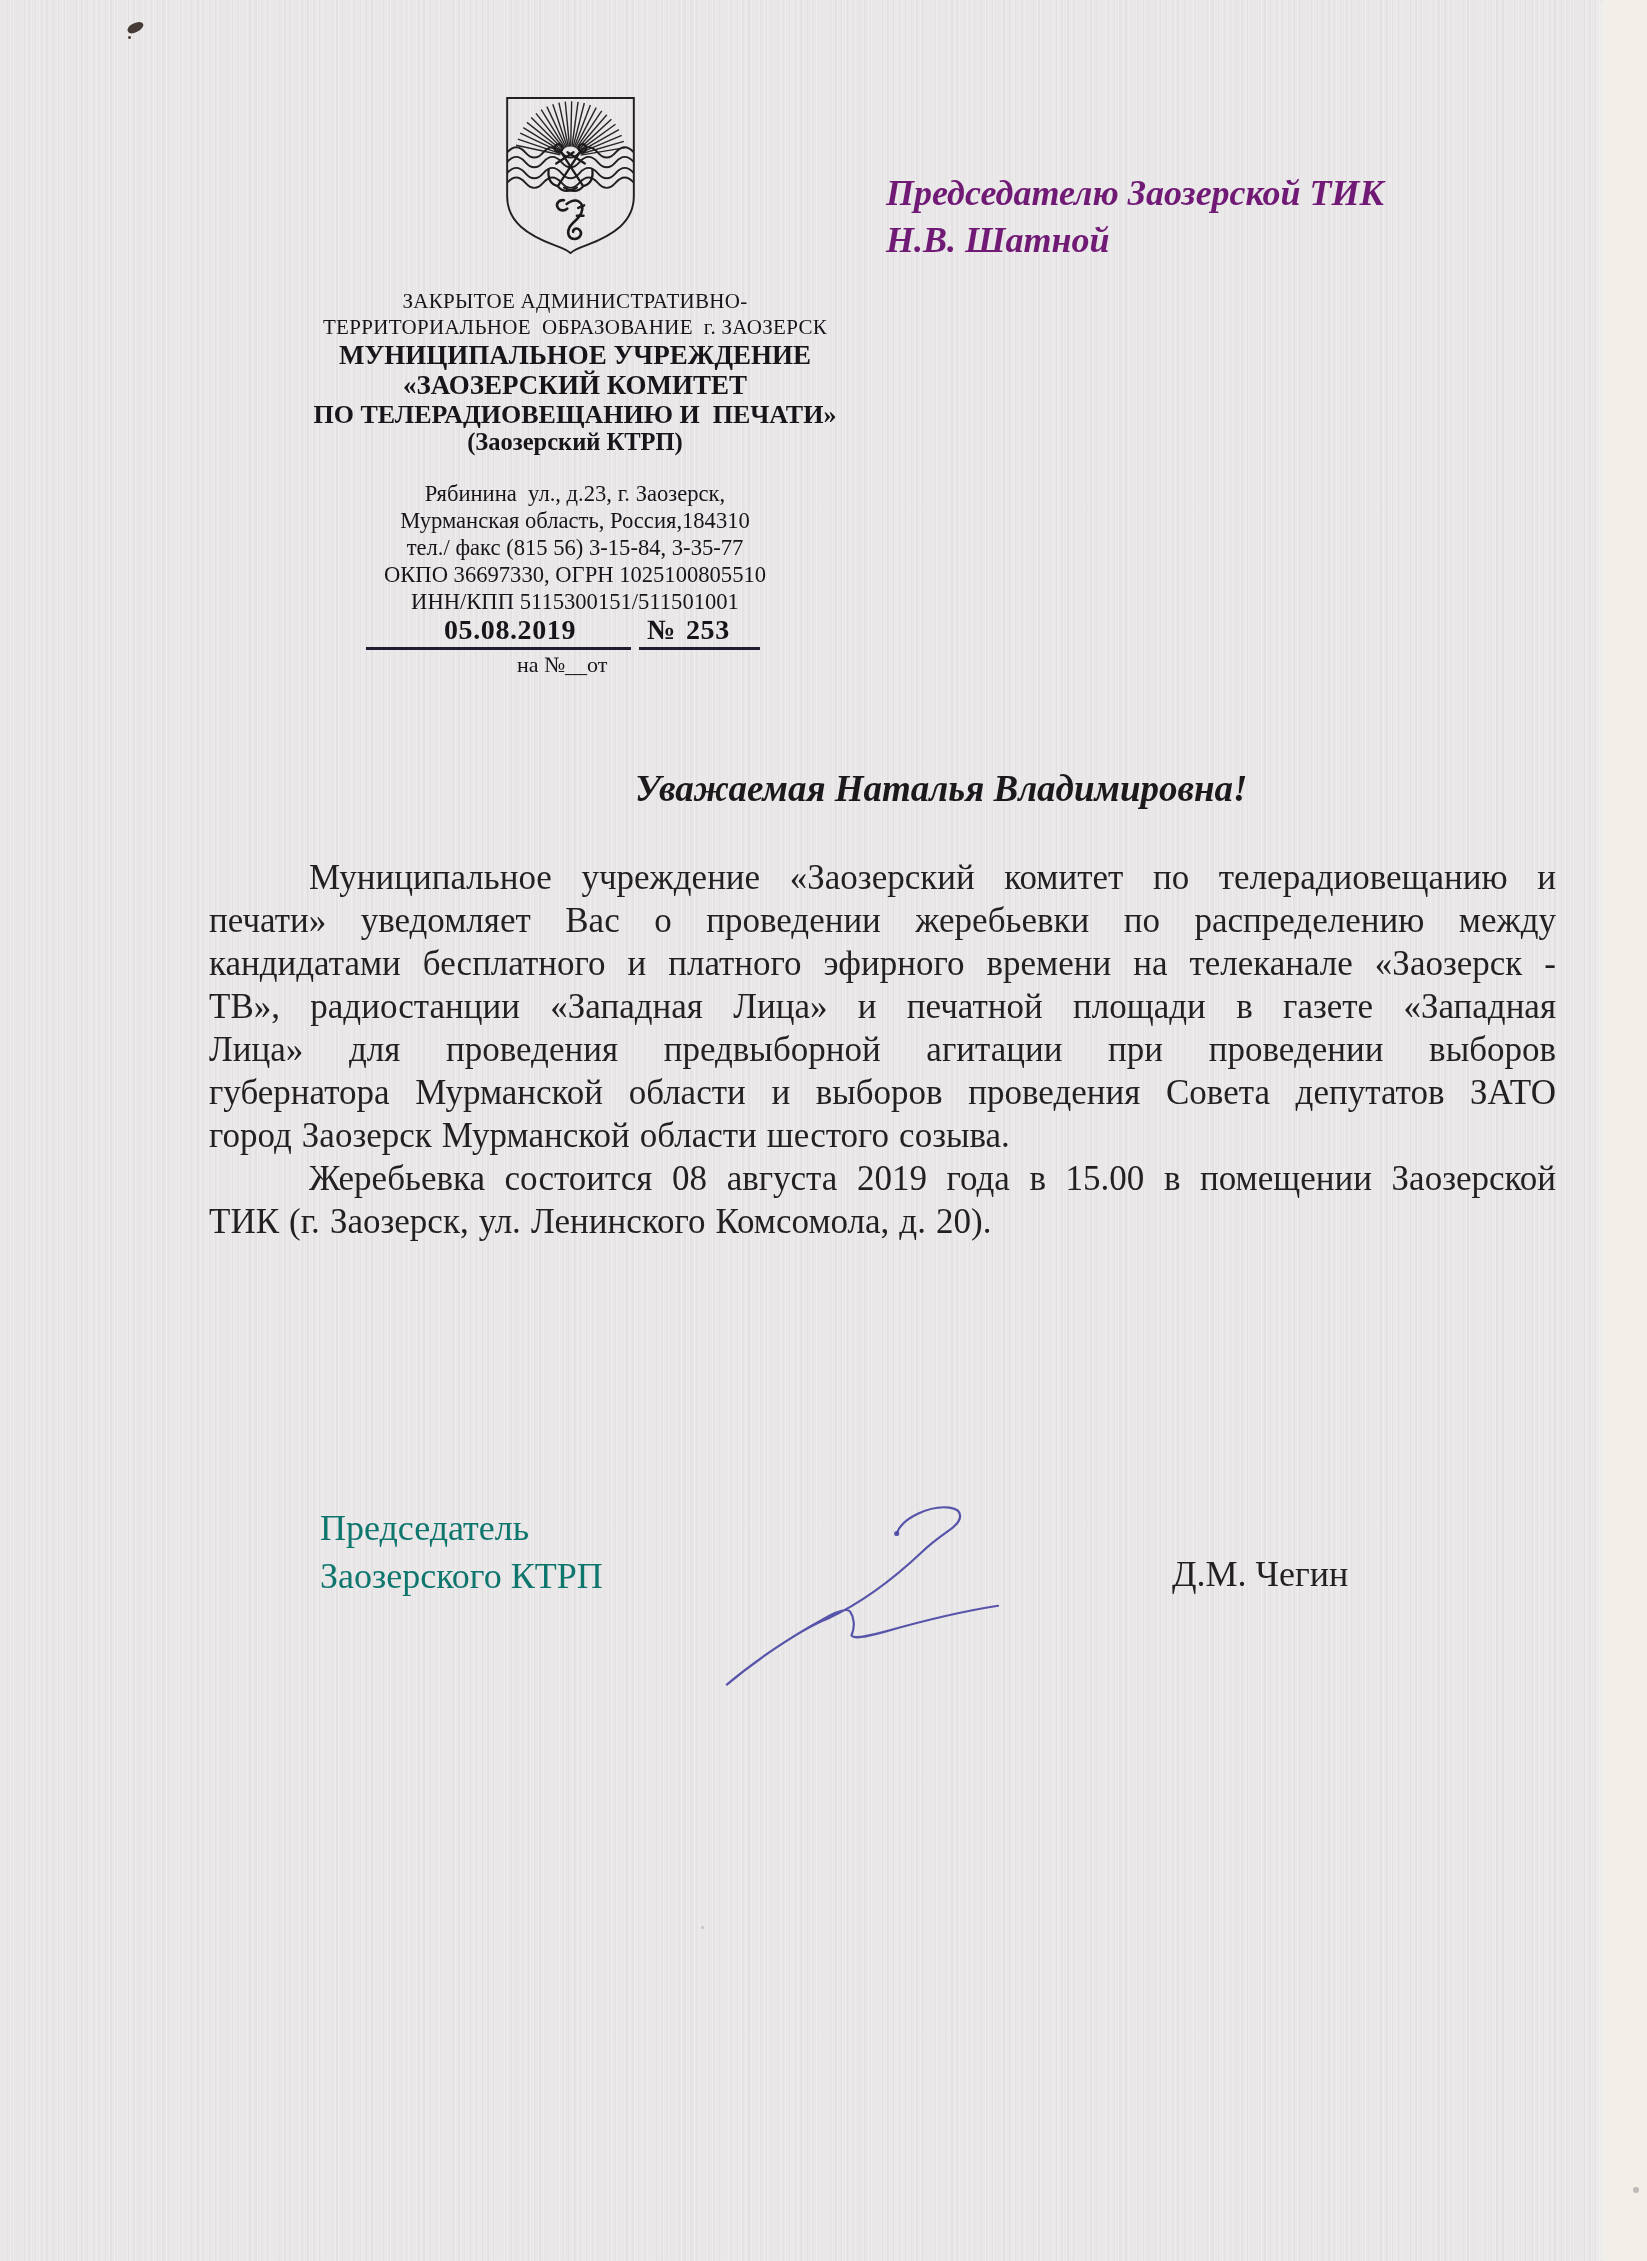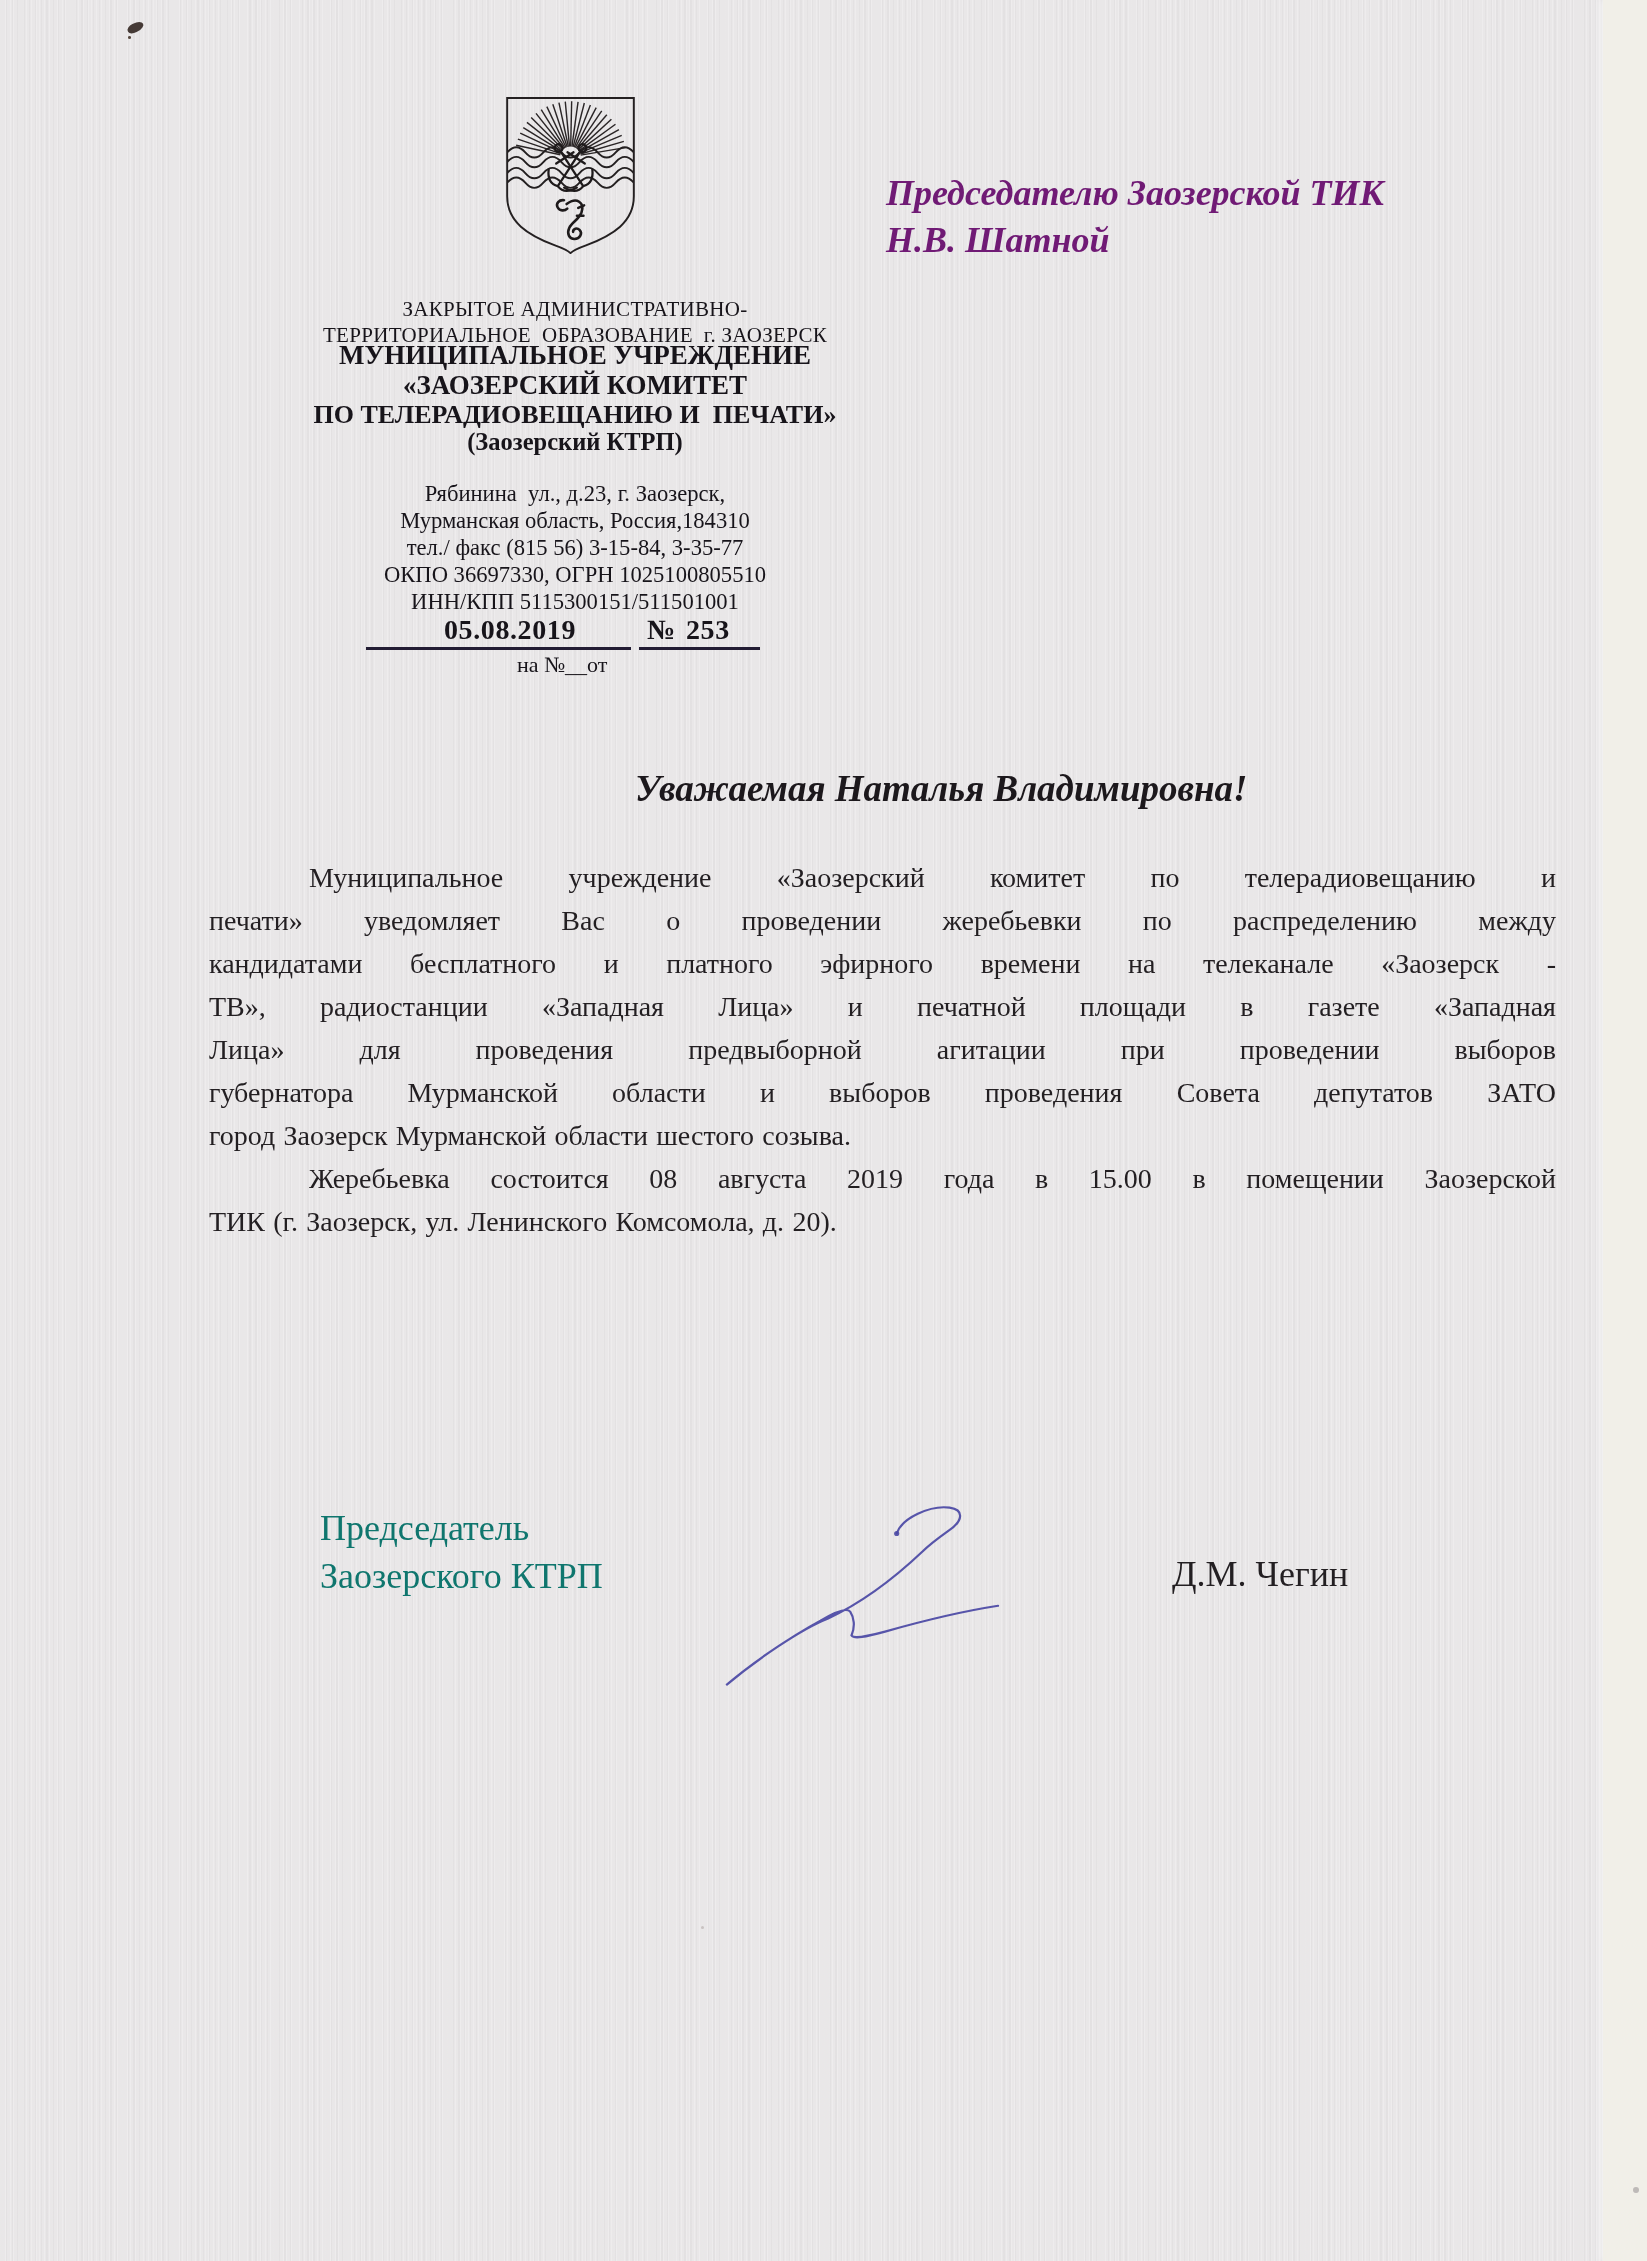--- a/index.html
+++ b/index.html
@@ -30,21 +30,21 @@
   }
   .speck-tail{left:128px;top:36px;width:3.2px;height:2.6px;border-radius:50%;background:#56483f;}
   .speck-small-1{left:1633px;top:2187px;width:5.8px;height:5.8px;border-radius:50%;background:#a39c9e;opacity:.65;}
   .speck-small-2{left:701px;top:1926px;width:3.2px;height:3.2px;border-radius:50%;background:#b2aaa6;opacity:.6;}
   
   .emblem{left:502px;top:94px;width:137px;height:160px;}
   .emblem svg{display:block;width:100%;height:100%;}
   
   .lh{left:291px;top:0;width:568px;text-align:center;color:#17141a;}
   .lh-line{position:absolute;left:0;width:568px;text-align:center;}
-  .lh-caps{font-size:21px;letter-spacing:0.3px;margin-top:8px;}
+  .lh-caps{font-size:21px;letter-spacing:0.3px;}
   .lh-org1{top:289px;}
   .lh-org2{top:315px;}
   .lh-bold{font-weight:bold;}
   .lh-org3{top:340px;font-size:27px;}
   .lh-org4{top:370px;font-size:27px;}
   .lh-org5{top:400px;font-size:26px;}
   .lh-org6{top:428px;font-size:24.5px;}
   .lh-addr{font-size:22.6px;}
   .lh-a1{top:481px;text-align:center;} .lh-a2{top:508px;} .lh-a3{top:535px;} .lh-a4{top:562px;} .lh-a5{top:589px;}
   .doc-date{left:444px;top:614px;font-size:28px;font-weight:bold;color:#17141a;letter-spacing:0.6px;}
@@ -52,21 +52,21 @@
   .doc-no{left:686px;top:614px;font-size:28px;font-weight:bold;color:#17141a;letter-spacing:0.6px;}
   .rule{height:3.2px;background:#221c33;}
   .rule-1{left:366px;top:647px;width:265px;}
   .rule-2{left:639px;top:647px;width:121px;}
   .ref-line{left:517px;top:652px;font-size:22px;color:#17141a;}
   
   .addressee{left:886px;top:170px;width:646px;font-size:36px;font-weight:bold;font-style:italic;line-height:47px;color:#701a75;}
   
   .salutation{left:635px;top:767px;font-size:37px;font-weight:bold;font-style:italic;color:#1c181c;}
   
-  .body-text{left:209px;top:856px;width:1347px;font-size:28px;line-height:43px;color:#231f22;}
+  .body-text{left:209px;top:856px;width:1347px;font-size:35px;line-height:43px;color:#231f22;}
   .body-line{width:1347px;height:43px;text-align:justify;text-align-last:justify;word-spacing:1.3px;}
   .body-line.no-just{text-align:center;text-align-last:left;}
   .body-line.indent{padding-left:100px;width:1247px;}
   
   .sig-title{left:320px;top:1504px;font-size:36px;line-height:48px;color:#0f766e;}
   .sig-name{left:1172px;top:1553px;font-size:36px;color:#231f22;}
   .sig-scribble{left:672px;top:1479px;width:368px;height:220px;}
   .sig-scribble svg{display:block;width:100%;height:100%;}
 </style>
 </head>

